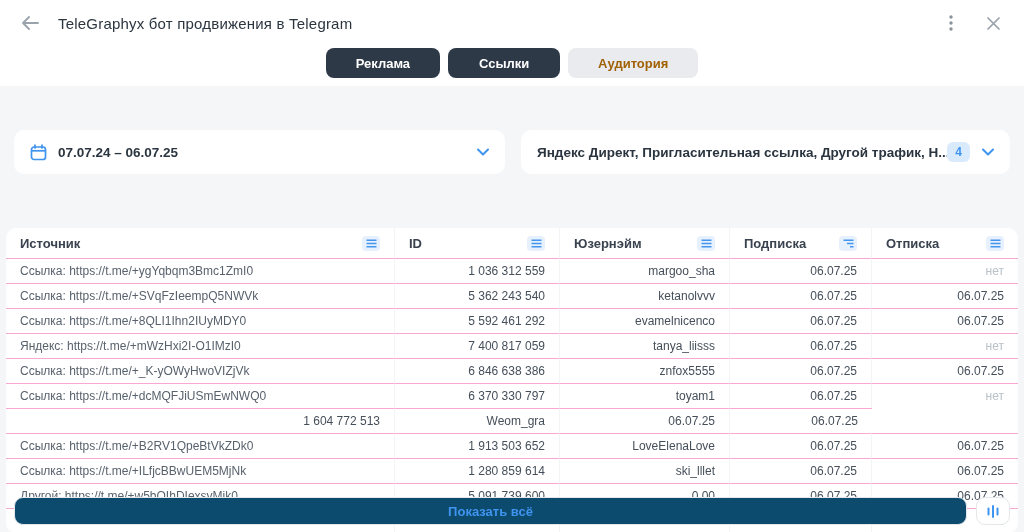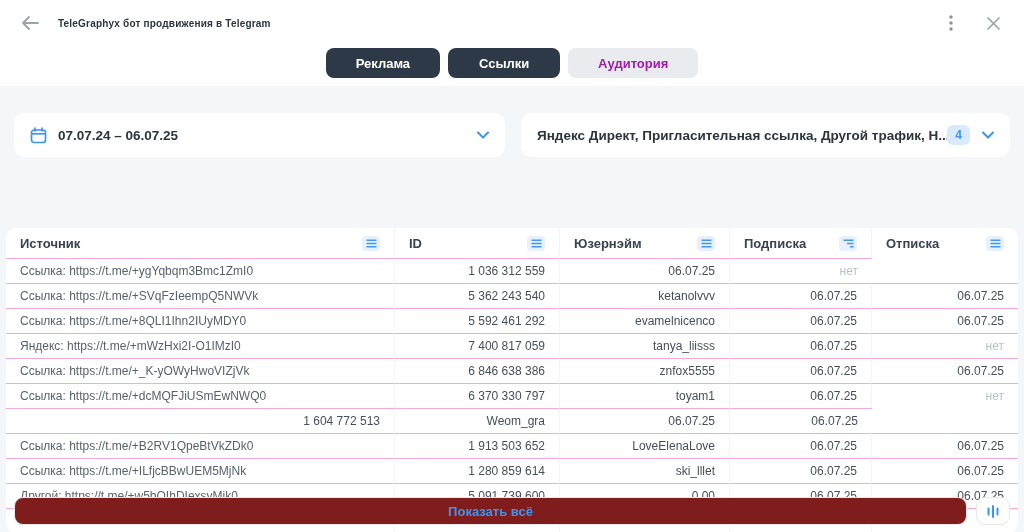--- a/index.html
+++ b/index.html
@@ -4,33 +4,33 @@
 <style>
   html,body{margin:0;padding:0;}
   body{width:1024px;height:532px;overflow:hidden;background:#f5f6f8;
        font-family:"Liberation Sans",sans-serif;-webkit-font-smoothing:antialiased;}
   .window{position:relative;width:1024px;height:532px;background:#f5f6f8;}
 
   
   .topbar{position:absolute;top:0;left:0;right:0;height:86px;background:#ffffff;}
   .title-row{display:flex;align-items:center;height:46px;padding:0 18px;}
   .back-btn{width:24px;height:24px;display:flex;align-items:center;justify-content:center;cursor:pointer;}
-  .page-title{margin-left:16px;font-size:10px;font-weight:bold;color:#2b3540;letter-spacing:.2px;}
+  .page-title{margin-left:16px;font-size:15px;font-weight:normal;color:#2b3540;letter-spacing:.2px;}
   .title-spacer{flex:1;}
   .icon-btn-plain{width:26px;height:26px;display:flex;align-items:center;justify-content:center;cursor:pointer;}
   .icon-btn-plain + .icon-btn-plain{margin-left:16px;}
 
   .tabs-row{display:flex;justify-content:center;gap:8px;margin-top:2px;}
   .tab{height:30px;min-width:112px;padding:0 30px;border-radius:8px;display:flex;align-items:center;
        justify-content:center;font-size:13px;font-weight:bold;box-sizing:border-box;cursor:pointer;}
   .tab.dark{background:#2e3947;color:#ffffff;}
-  .tab.disabled{background:#e9ebee;color:#a21caf;}
-
-  
-  .filters{position:absolute;top:113px;left:14px;right:14px;display:flex;gap:16px;}
+  .tab.disabled{background:#e9ebee;color:#a16207;}
+
+  
+  .filters{position:absolute;top:130px;left:14px;right:14px;display:flex;gap:16px;}
   .pill{background:#ffffff;border-radius:10px;height:44px;display:flex;align-items:center;
         padding:0 16px;box-sizing:border-box;cursor:pointer;}
   .pill-date{width:491px;flex:none;}
   .pill-sources{flex:1;min-width:0;}
   .pill-label{font-size:13.5px;font-weight:bold;color:#2b3540;white-space:nowrap;overflow:hidden;}
   .pill-date .pill-label{margin-left:11px;}
   .pill-spacer{flex:1;}
   .badge{background:#d9eafc;color:#3f94ef;font-size:12px;font-weight:bold;border-radius:6px;
          padding:3px 8px;margin-right:12px;}
   .chev{flex:none;display:flex;align-items:center;}
@@ -48,21 +48,21 @@
              justify-content:center;cursor:pointer;flex:none;}
   .cell{display:flex;align-items:center;height:25px;padding:0 14px;font-size:12px;color:#58626d;
         border-top:1px solid #f9a8d4;border-right:1px solid #f2f4f6;box-sizing:border-box;
         white-space:nowrap;overflow:hidden;}
   .cell:last-child{border-right:none;}
   .cell.num{justify-content:flex-end;color:#454f5a;}
   .cell.muted{color:#b9c1c9;}
   .cell.dots{color:#9aa3ac;}
 
   
-  .show-all{position:absolute;top:497px;left:14px;width:953px;height:28px;background:#7f1d1d;
+  .show-all{position:absolute;top:497px;left:14px;width:953px;height:28px;background:#0c4a6e;
             border:1px solid #e4e8eb;border-radius:9px;display:flex;align-items:center;justify-content:center;
             font-size:13px;font-weight:bold;color:#3f94ef;box-sizing:border-box;cursor:pointer;}
   .col-btn{position:absolute;top:497px;right:14px;width:34px;height:28px;background:#ffffff;
            border:1px solid #e4e8eb;border-radius:9px;display:flex;align-items:center;justify-content:center;
            box-sizing:border-box;cursor:pointer;}
 </style>
 </head>
 <body>
 
 <div class="window">
@@ -173,20 +173,21 @@
               <path d="M0.5 1.2 H10.5 M0.5 4.5 H10.5 M0.5 7.8 H10.5" stroke="#4596ee" stroke-width="1.6"></path>
             </svg>
         </span>
       </div>
     </div>
 
     <div>
         <div class="grid-row">
           <div class="cell">Ссылка: https://t.me/+ygYqbqm3Bmc1ZmI0</div>
           <div class="cell num">1 036 312 559</div>
+          <div class="cell num">margoo_sha</div>
           <div class="cell num">06.07.25</div>
           <div class="cell num muted">нет</div>
         </div>
         <div class="grid-row">
           <div class="cell">Ссылка: https://t.me/+SVqFzIeempQ5NWVk</div>
           <div class="cell num">5 362 243 540</div>
           <div class="cell num">ketanolvvv</div>
           <div class="cell num">06.07.25</div>
           <div class="cell num">06.07.25</div>
         </div>

